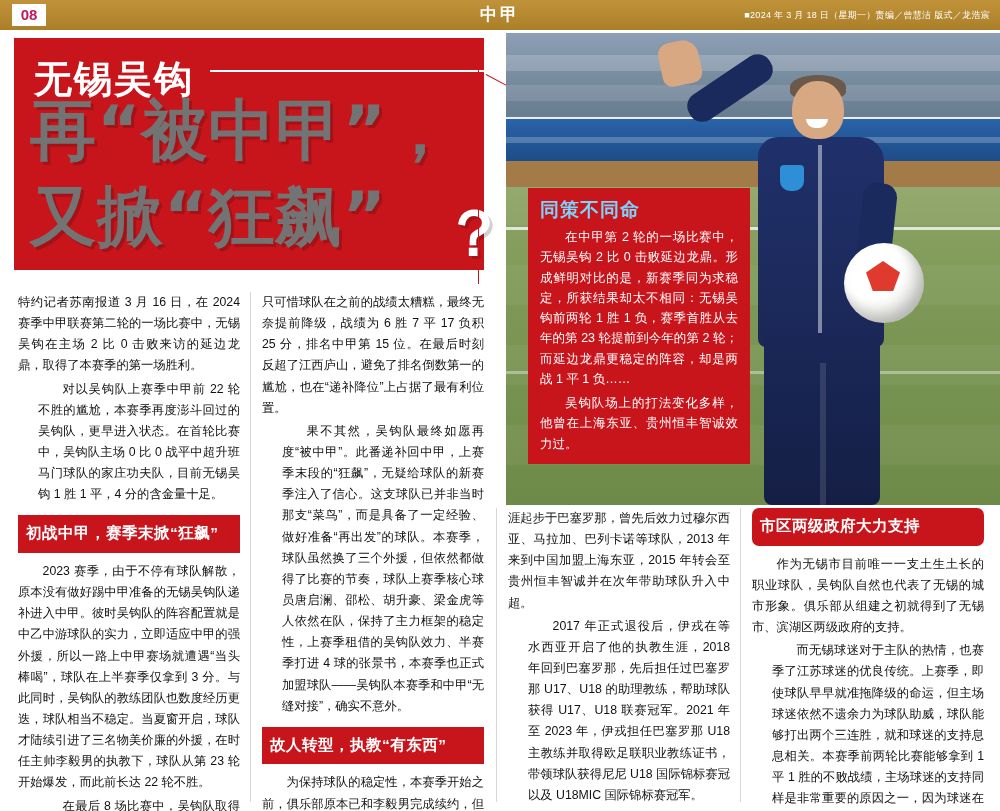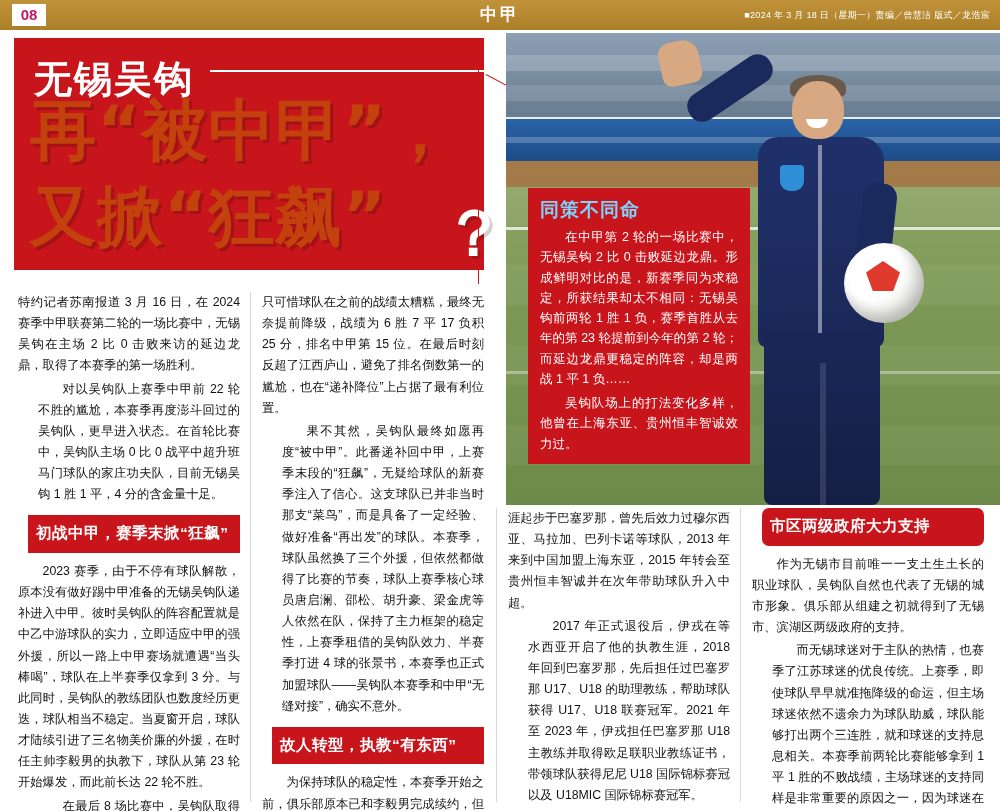--- a/index.html
+++ b/index.html
@@ -81,21 +81,21 @@
   }
   .kicker-rule {
     position: absolute;
     left: 196px; top: 32px;
     width: 282px; height: 2px;
     background: #ffffff;
   }
   .big-line {
     position: absolute;
     left: 16px;
-    color: #c2410c;
+    color: #737373;
     font-weight: bold;
     font-family: "DejaVu Sans", sans-serif;
     font-size: 66px;
     letter-spacing: 1px;
     line-height: 1;
     text-shadow: 3px 3px 0 rgba(0,0,0,0.18);
   }
   .big-line.l1 { top: 60px; }
   .big-line.l2 { top: 146px; }
   .qmark {
@@ -284,21 +284,21 @@
   
   .col {
     position: absolute;
     font-size: 12.3px;
     line-height: 1.72;
     color: #111;
     text-align: justify;
   }
   .col p { margin: 0; text-indent: 2em; }
   .col p + p { margin-top: 2px; margin-left: 20px; }
-  .col .sec-head { margin: 10px 0 8px 10px; text-indent: 0; }
+  .col .sec-head { margin: 10px 0 8px 0; text-indent: 0; }
 
   .col1 { left: 18px;  top: 292px; width: 222px; }
   .col2 { left: 262px; top: 292px; width: 222px; }
   .col3 { left: 508px; top: 505px; width: 222px; }
   .col4 { left: 752px; top: 505px; width: 232px; }
 
   .col3, .col4 { top: 508px; }
 
   .byline-lead { text-indent: 0 !important; }
 

